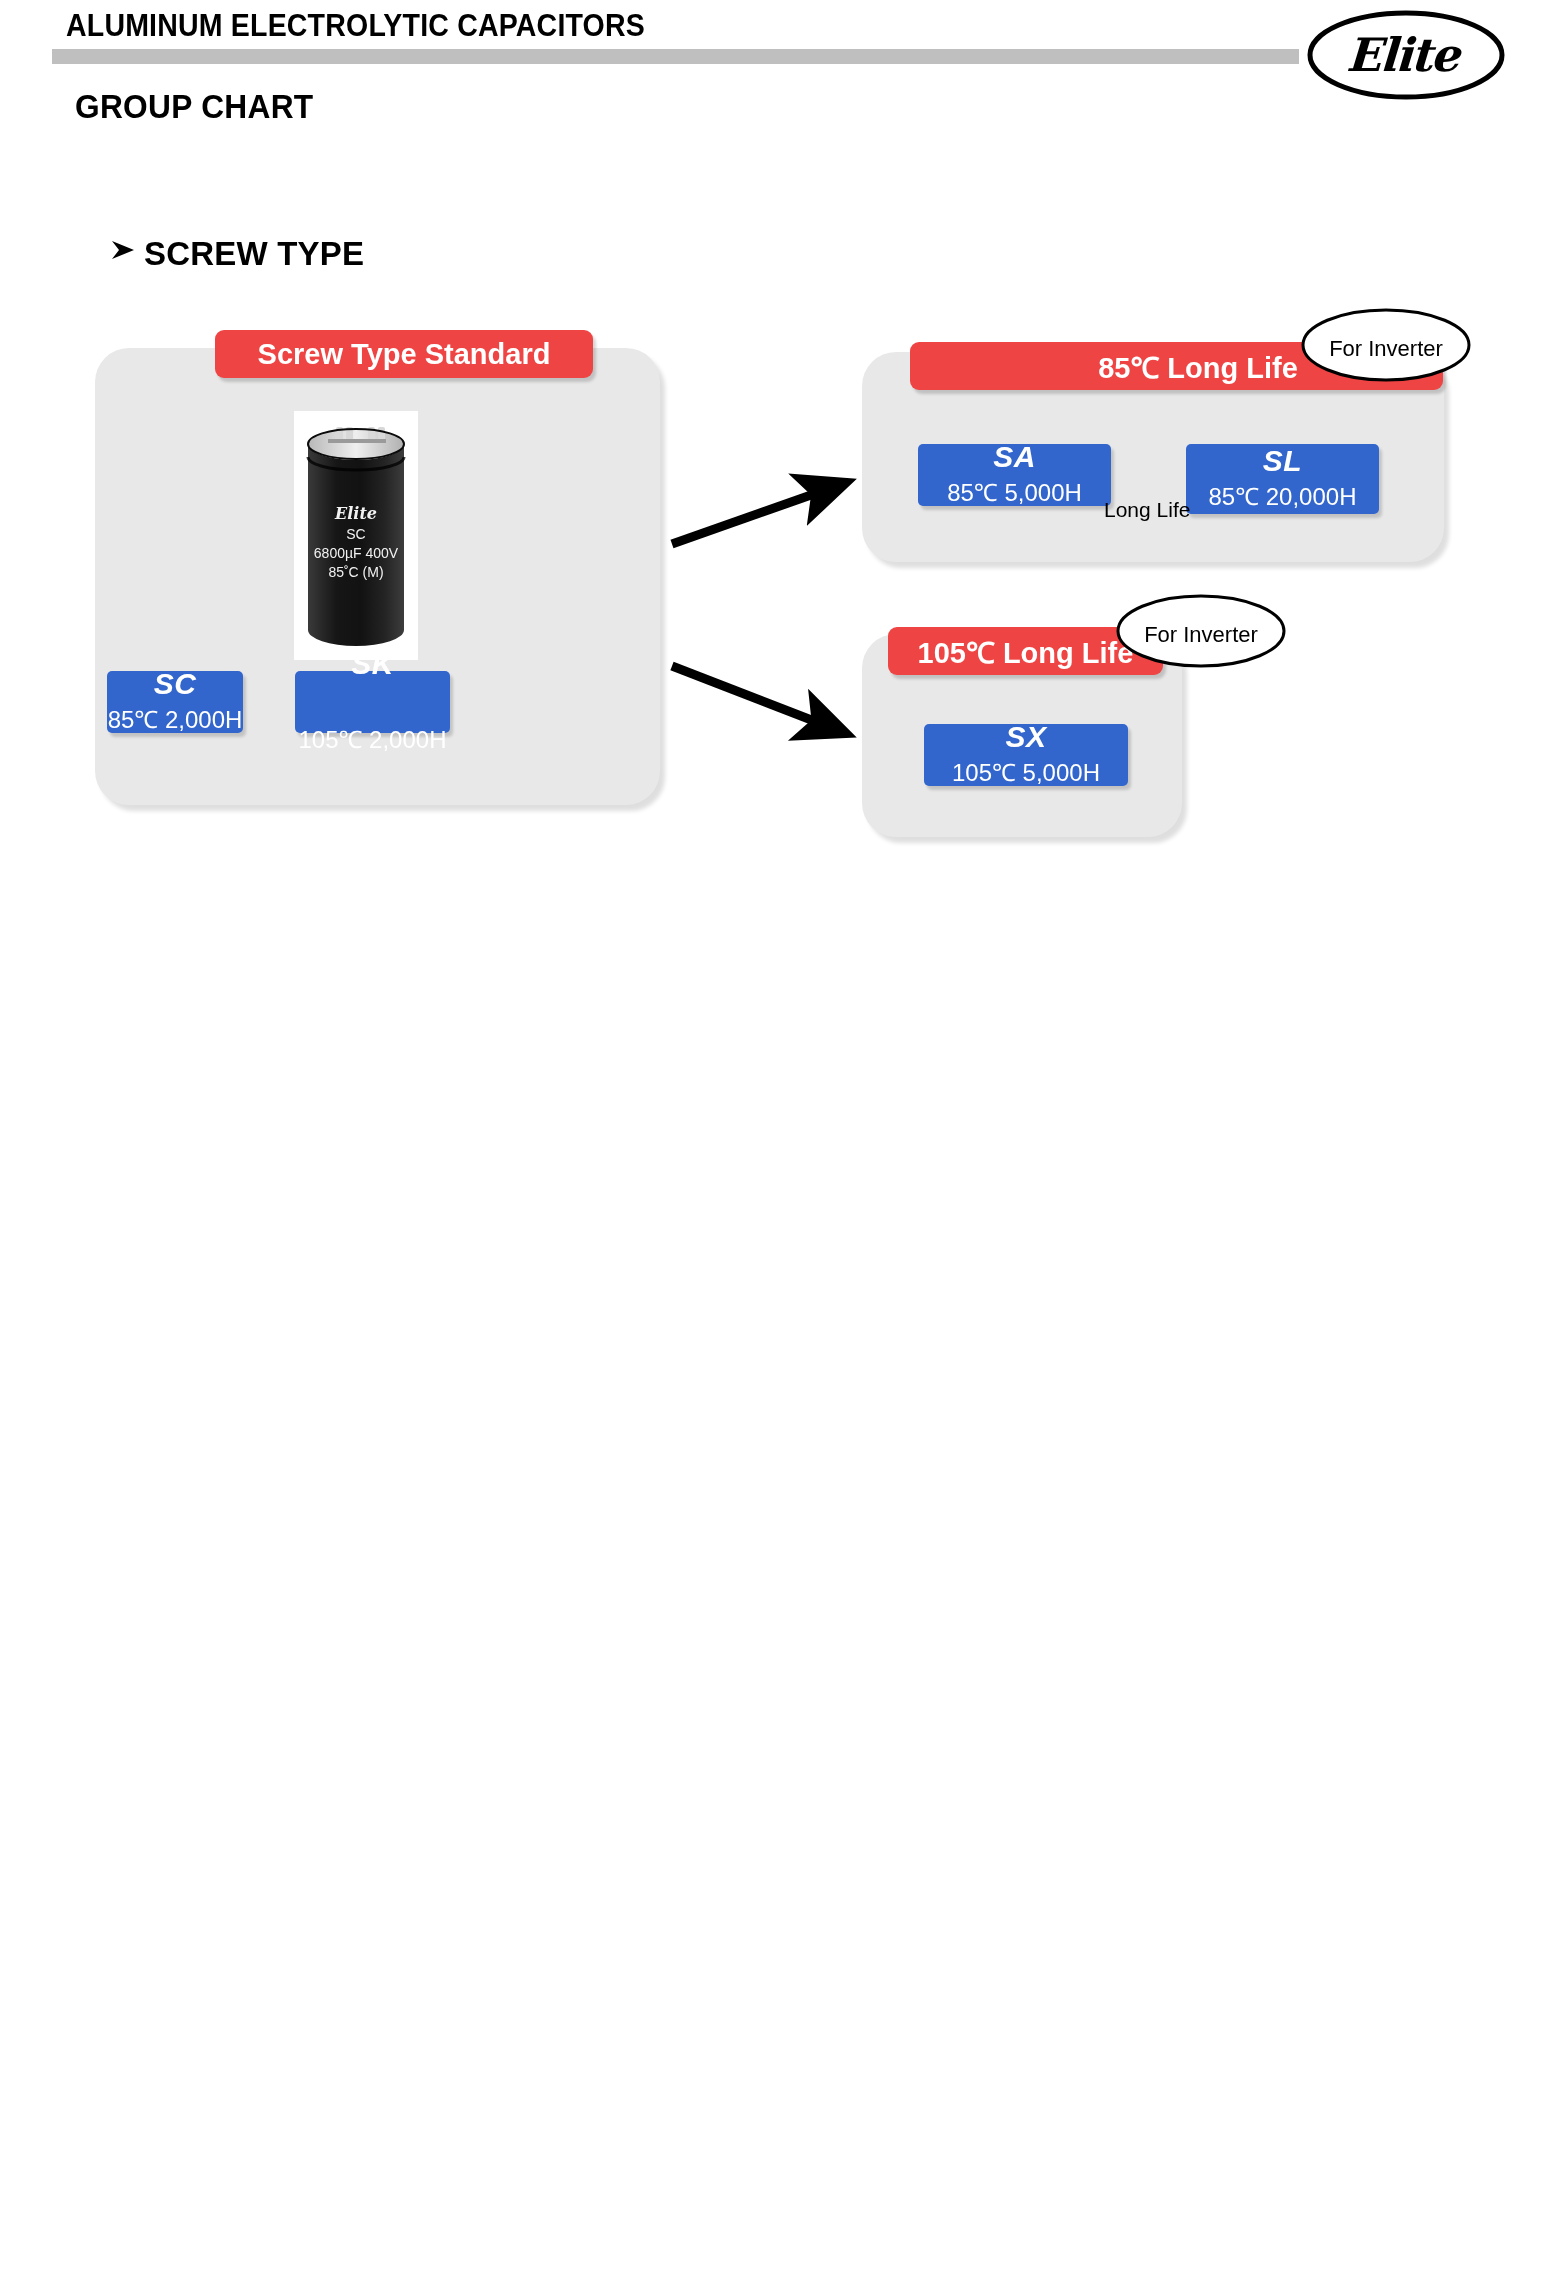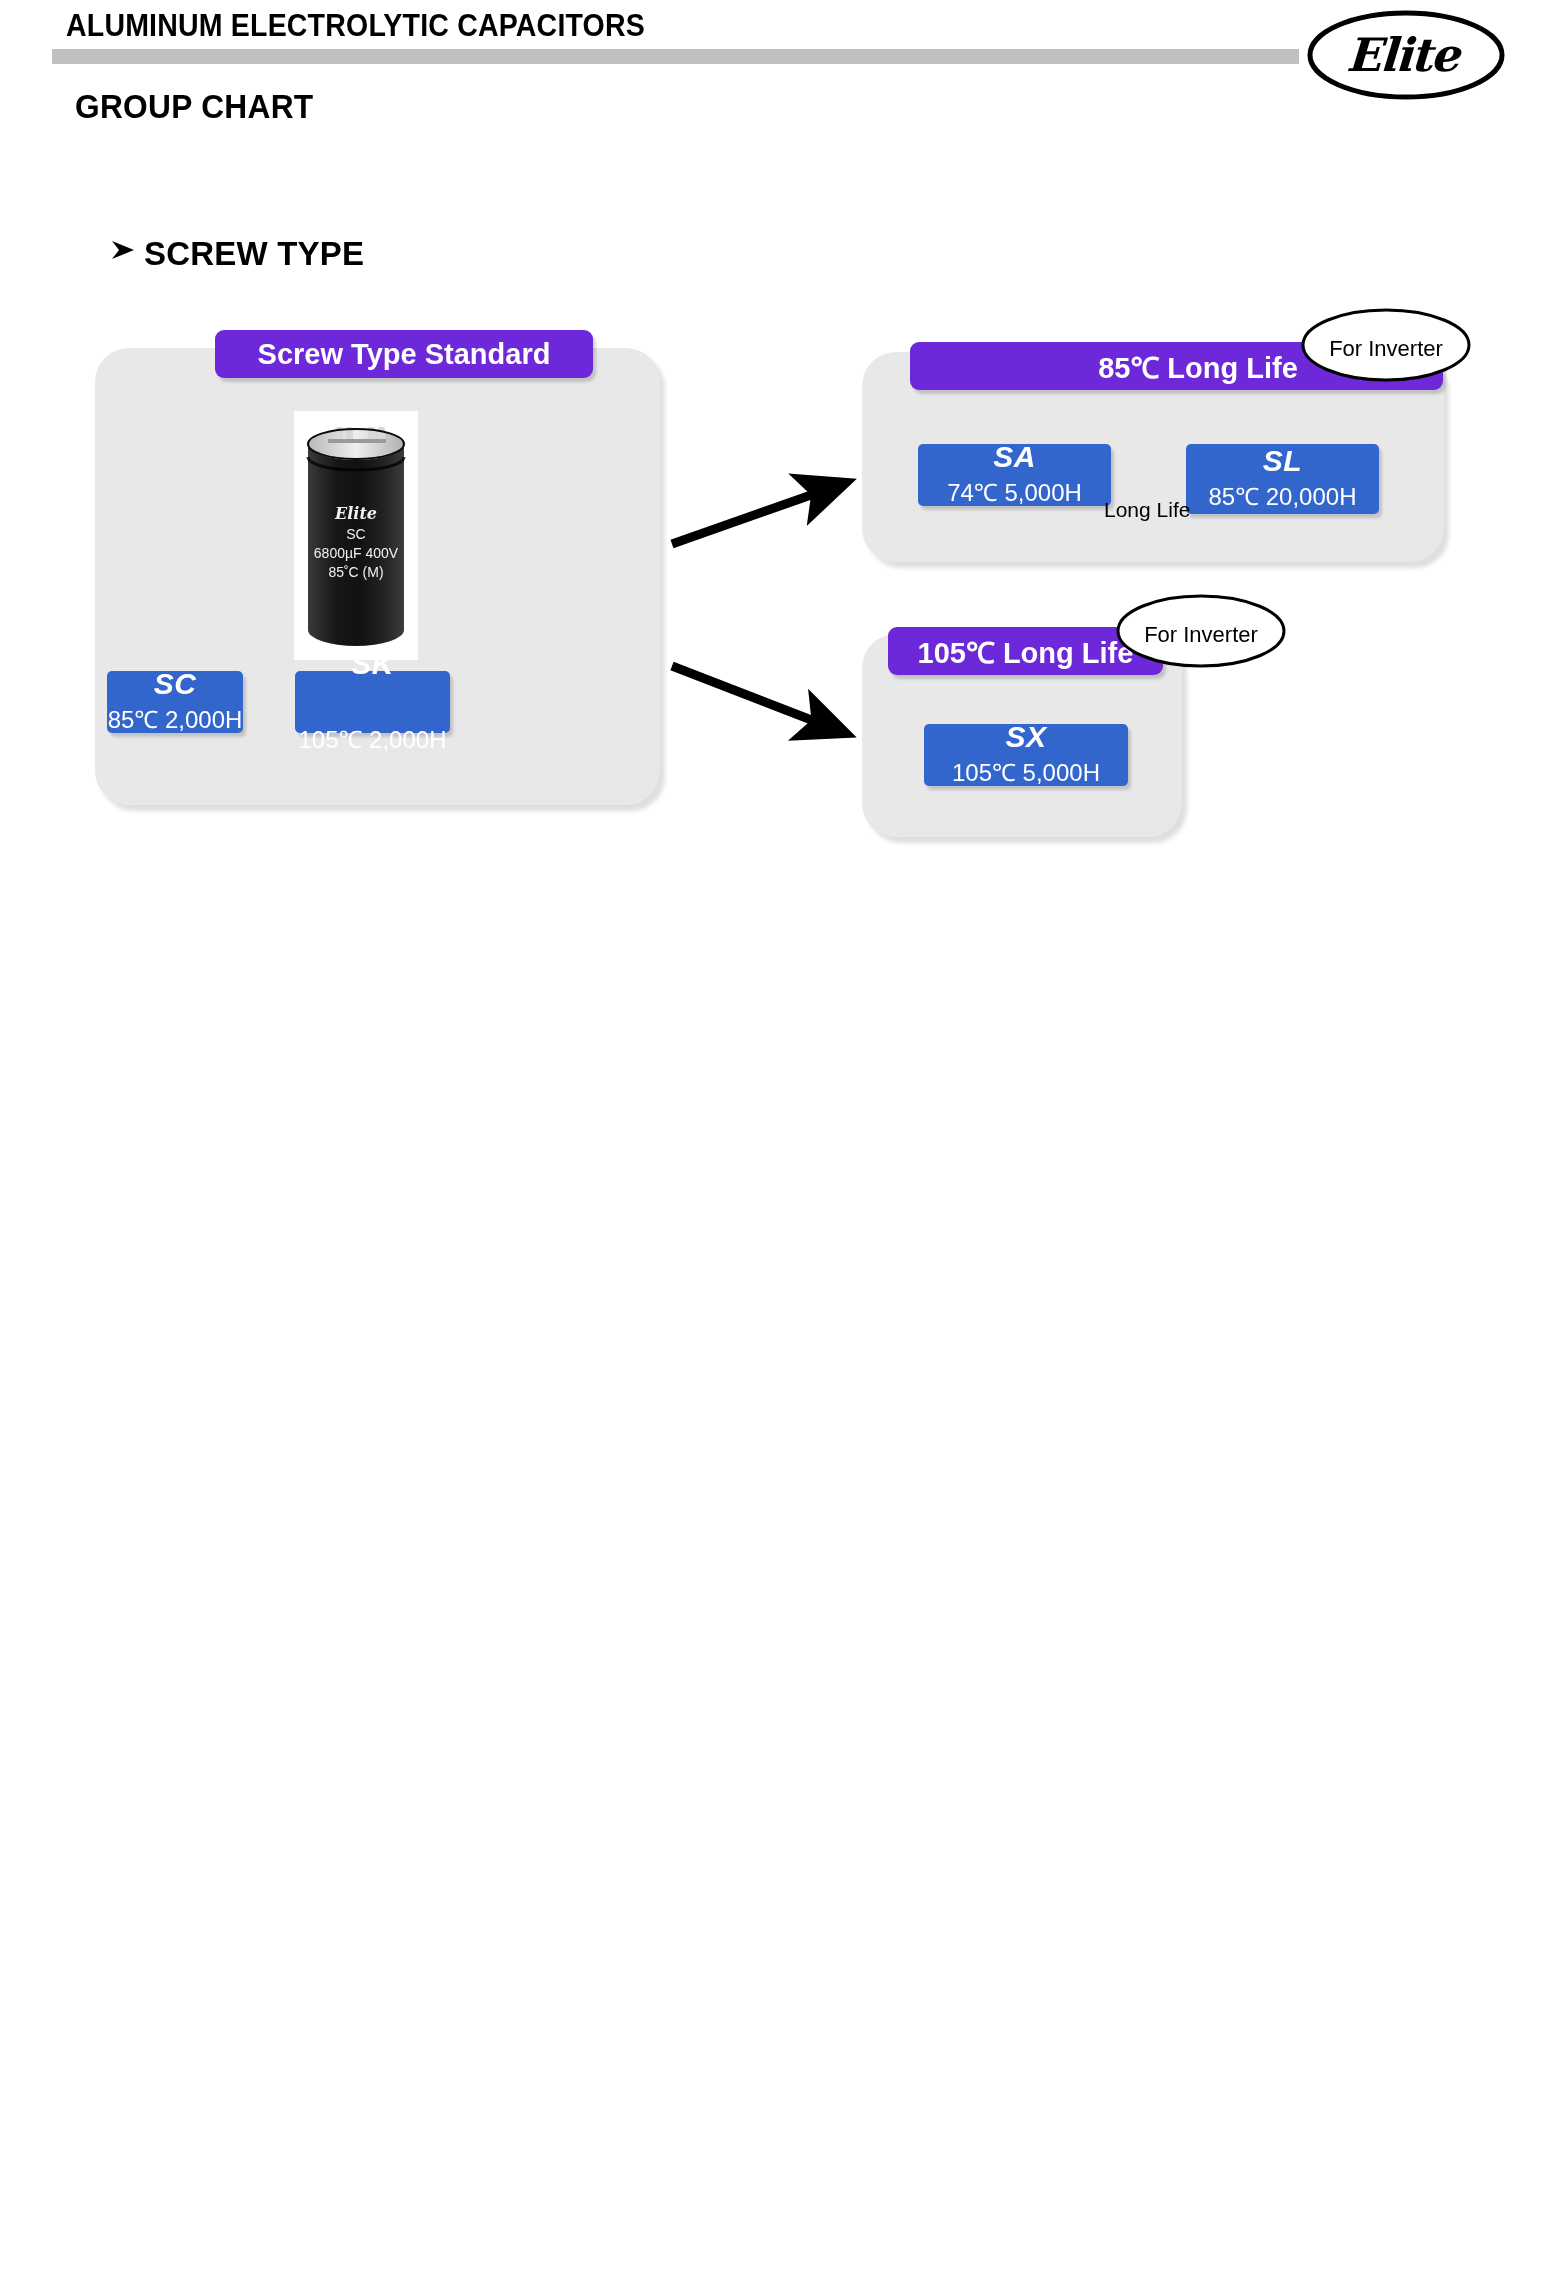--- a/index.html
+++ b/index.html
@@ -102,21 +102,21 @@
 
   
   .panel {
     position: absolute;
     background: #e8e8e8;
     border-radius: 34px;
     box-shadow: 5px 6px 4px rgba(0,0,0,0.13);
   }
   .panel-header {
     position: absolute;
-    background: #6d28d9;
+    background: #ef4444;
     border-radius: 9px;
     color: #ffffff;
     font-weight: bold;
     display: flex;
     align-items: center;
     justify-content: center;
     box-shadow: 3px 4px 3px rgba(0,0,0,0.17);
     white-space: nowrap;
   }
 
@@ -306,21 +306,21 @@
   </div>
 </div>
 
 <div class="panel" style="left:862px; top:352px; width:582px; height:210px;">
 
   <div class="panel-header" style="left:48px; top:-10px; width:490px; height:48px; font-size:29px;padding-left:43px;">85℃ Long Life</div>
 
   <div class="chip" style="left:56px; top:92px; width:193px; height:62px;">
     <span class="chip-code">SA</span>
     <span class="chip-rule"></span>
-    <span class="chip-spec">74℃ 5,000H</span>
+    <span class="chip-spec">85℃ 5,000H</span>
   </div>
 
   <div class="chip" style="left:324px; top:92px; width:193px; height:70px;">
     <span class="chip-code">SL</span>
     <span class="chip-rule"></span>
     <span class="chip-spec">85℃ 20,000H</span>
   </div>
 </div>
 
 <div id="long-life-label">Long Life</div>

